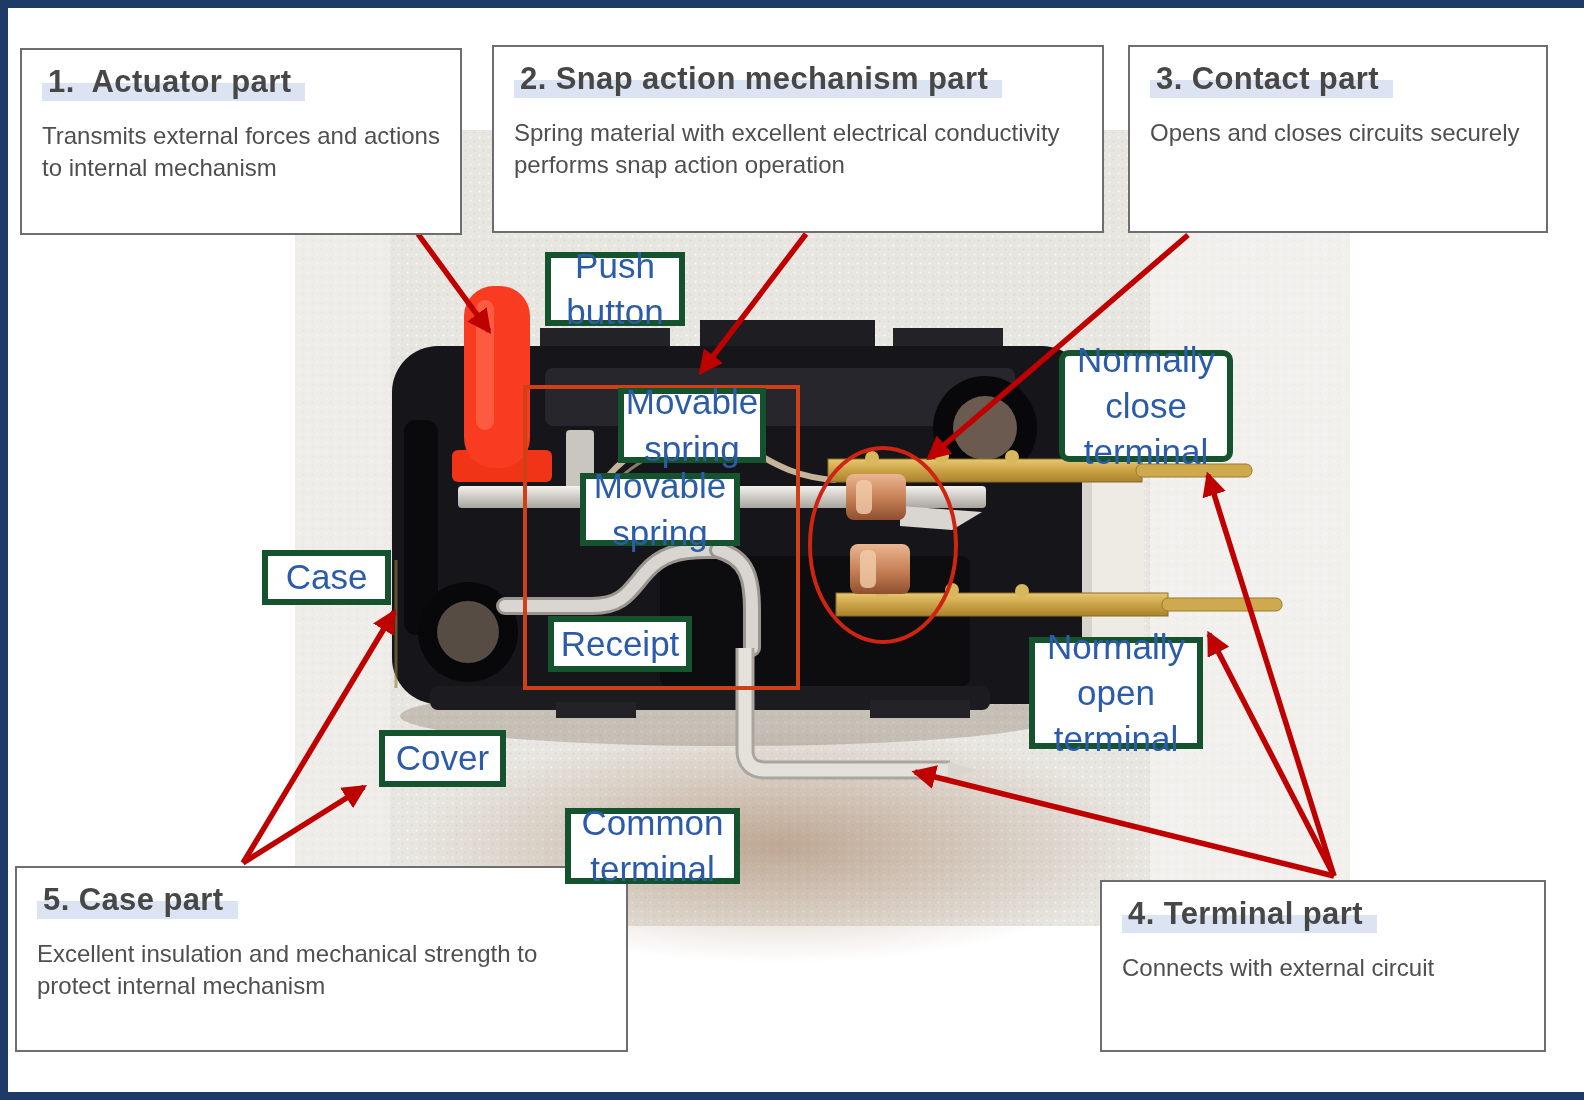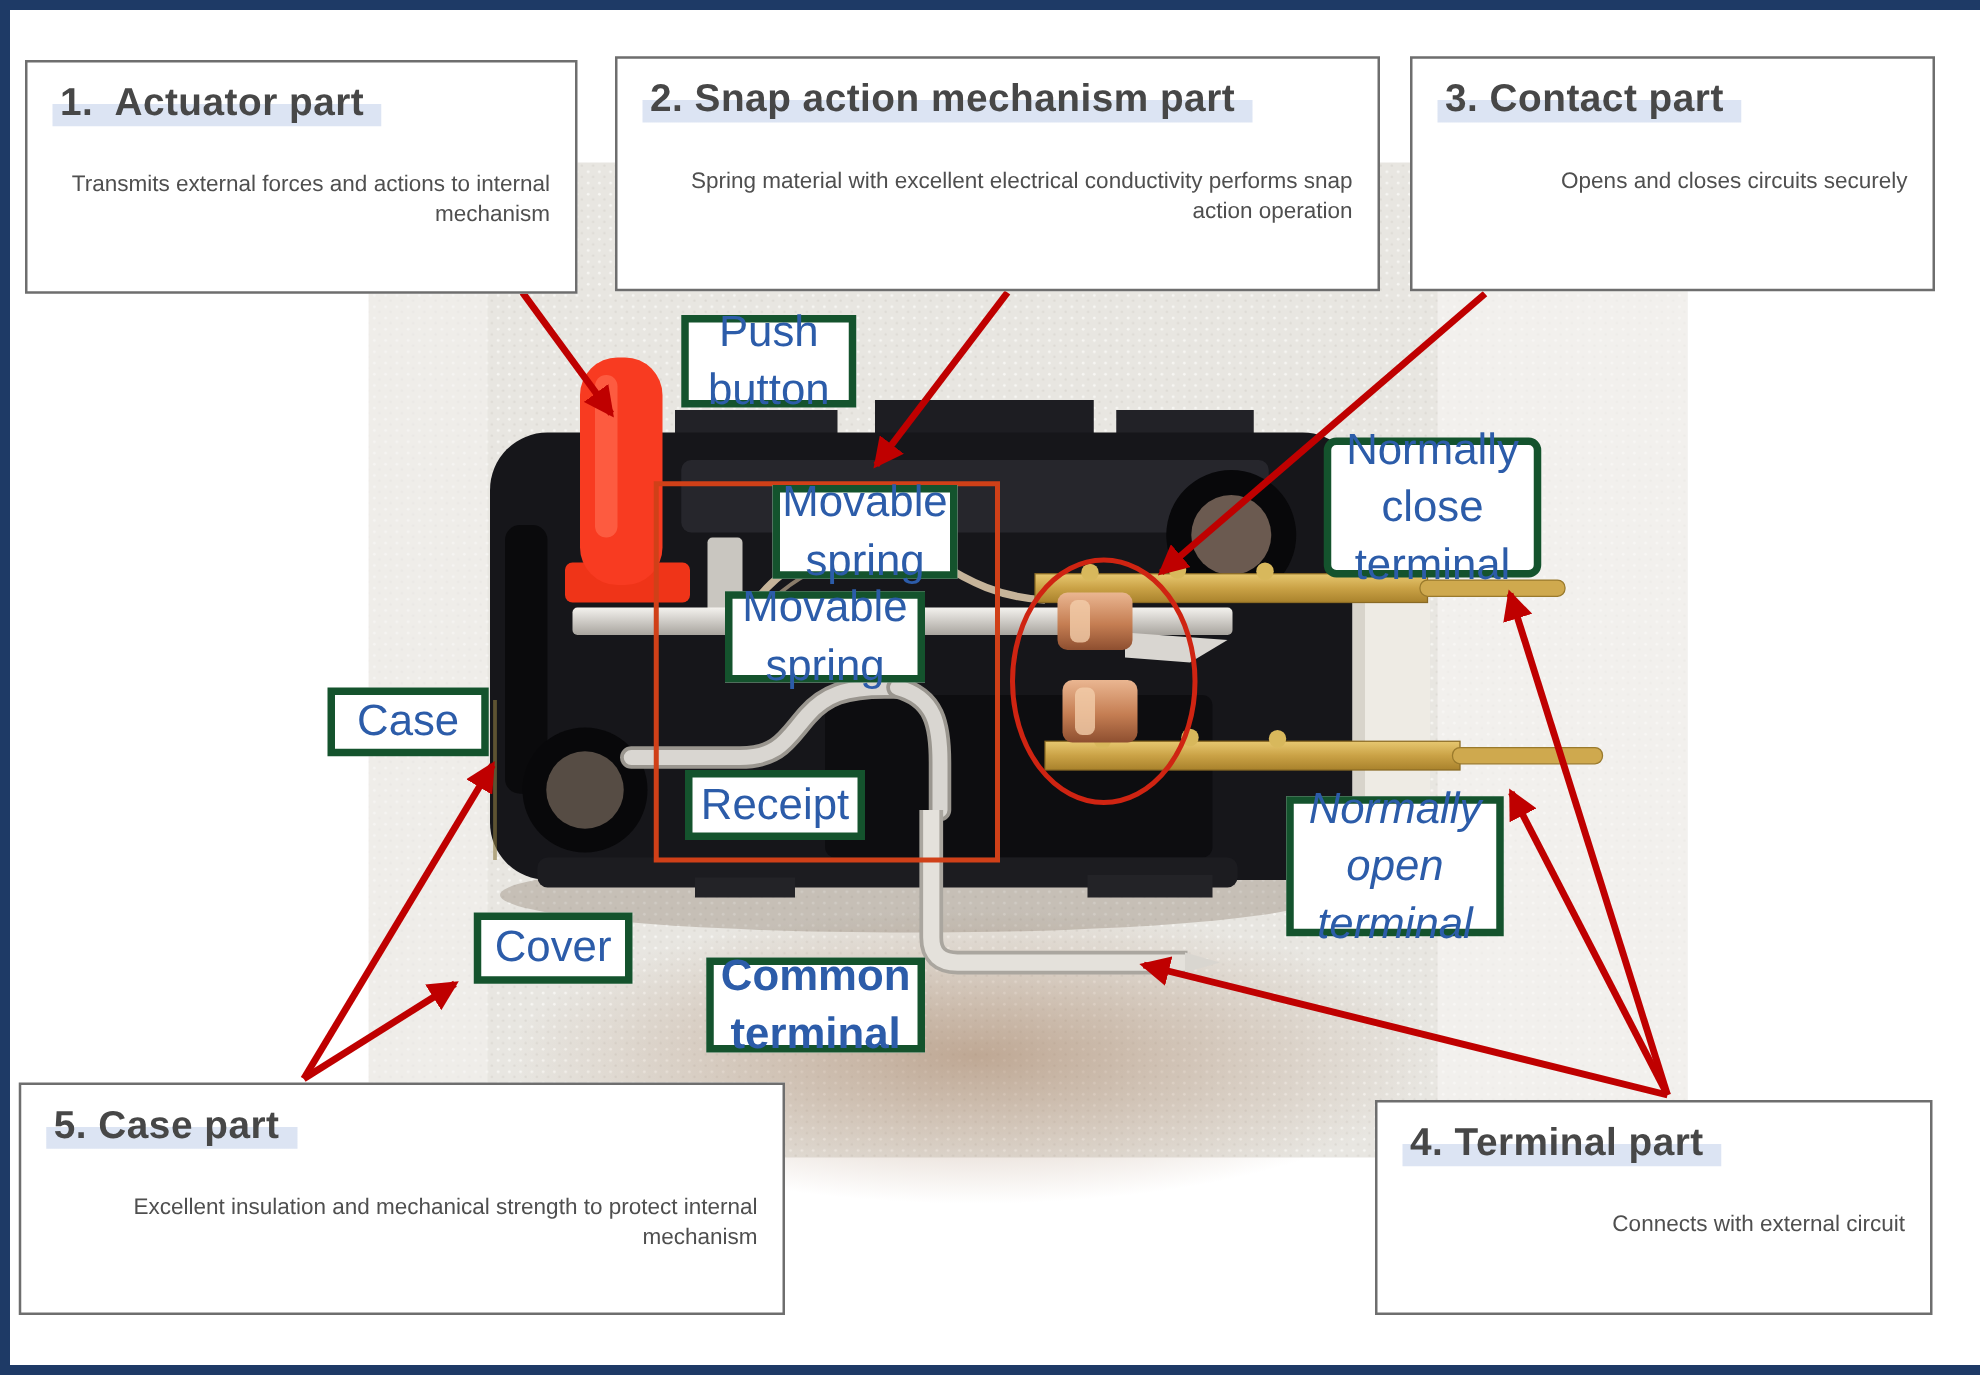--- a/index.html
+++ b/index.html
@@ -6,21 +6,21 @@
   body{font-family:"Liberation Sans",sans-serif;}
   .stage{position:relative;width:1584px;height:1100px;background:#ffffff;overflow:hidden;padding-left:32px;}
   .frame{position:absolute;inset:0;border:8px solid #1e3a66;pointer-events:none;z-index:40;}
   svg.scene{position:absolute;left:0;top:0;z-index:1;}
 
   .callout{position:absolute;background:#ffffff;border:2px solid #6e6e6e;box-sizing:border-box;
            padding:14px 20px 10px 20px;z-index:10;}
   .callout-title{font-size:31px;font-weight:bold;color:#474747;letter-spacing:.4px;white-space:pre-wrap;}
   .callout-title .hl{background:linear-gradient(to bottom, rgba(0,0,0,0) 52%, #dce4f3 52%, #dce4f3 100%);
                      padding:0 14px 2px 6px;}
-  .callout-body{font-size:18px;color:#4f4f4f;line-height:1.32;margin-top:36px;text-align:right;}
+  .callout-body{font-size:24px;color:#4f4f4f;line-height:1.32;margin-top:20px;}
 
   .part-label{position:absolute;background:#ffffff;border:6px solid #14532d;box-sizing:border-box;
               color:#2c5ca9;font-size:35px;line-height:1.32;text-align:center;
               display:flex;align-items:center;justify-content:center;padding:2px 6px;z-index:10;}
 </style>
 </head>
 <body>
 
 <div class="stage">
 
@@ -179,20 +179,20 @@
   <div class="part-label" style="left:618px;top:388px;width:148px;height:75px;">Movable spring</div>
 
   <div class="part-label" style="left:580px;top:473px;width:160px;height:73px;">Movable spring</div>
 
   <div class="part-label" style="left:262px;top:550px;width:129px;height:55px;">Case</div>
 
   <div class="part-label" style="left:548px;top:616px;width:144px;height:56px;">Receipt</div>
 
   <div class="part-label" style="left:379px;top:730px;width:127px;height:57px;">Cover</div>
 
-  <div class="part-label" style="left:565px;top:766px;width:175px;height:76px;font-weight:bold;">Common terminal</div>
+  <div class="part-label" style="left:565px;top:808px;width:175px;height:76px;">Common terminal</div>
 
   <div class="part-label" style="left:1059px;top:350px;width:174px;height:112px;border-radius:10px;">Normally close terminal</div>
 
-  <div class="part-label" style="left:1029px;top:637px;width:174px;height:112px;font-style:italic;">Normally open terminal</div>
+  <div class="part-label" style="left:1029px;top:637px;width:174px;height:112px;">Normally open terminal</div>
 
   <div class="frame"></div>
 </div>
 
 </body></html>

